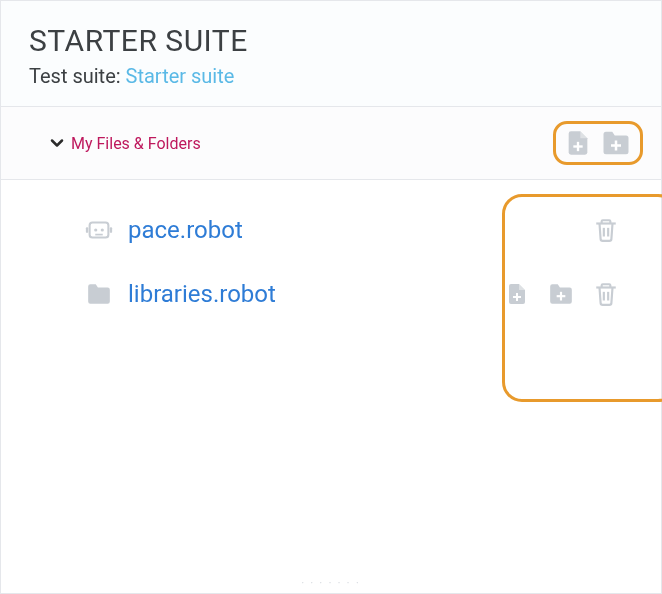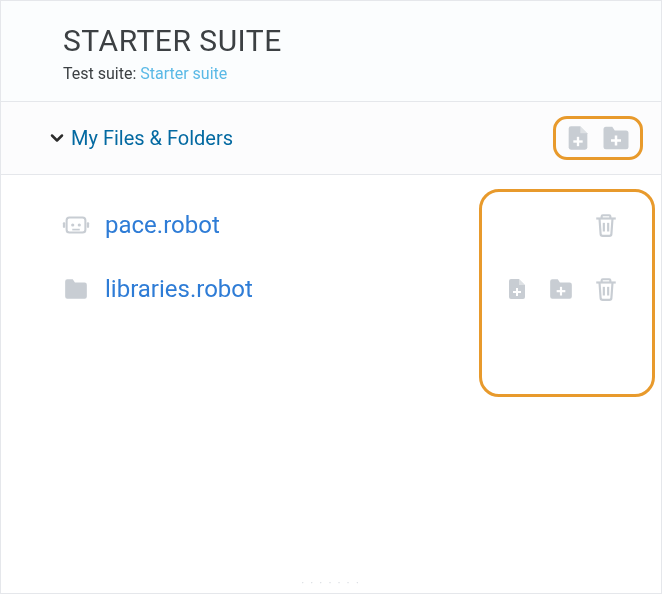--- a/index.html
+++ b/index.html
@@ -12,75 +12,76 @@
     color: #333;
   }
   .panel {
     background: #fff;
     border: 1px solid #e5e7eb;
     height: 100%;
     display: flex;
     flex-direction: column;
   }
   .header {
-    padding: 22px 28px 18px 62px;
+    padding: 22px 28px 18px 28px;
     border-bottom: 1px solid #e5e7eb;
     background: #fbfdfe;
   }
   .header-title {
     font-size: 30px;
     font-weight: 400;
     letter-spacing: 0.5px;
     color: #3c4043;
     margin-bottom: 6px;
   }
   .header-sub {
-    font-size: 16px;
+    font-size: 20px;
     color: #3c4043;
   }
   .header-sub a {
     color: #5ab9e6;
     text-decoration: none;
   }
   .section-header {
     display: flex;
     align-items: center;
     padding: 14px 18px 14px 42px;
     border-bottom: 1px solid #e5e7eb;
     background: #fcfcfd;
   }
   .chevron-wrap {
     width: 28px;
     display: flex;
     align-items: center;
     justify-content: flex-start;
   }
   .section-title {
-    font-size: 20px;
-    color: #0369a1;
+    font-size: 16px;
+    color: #be185d;
     flex: 1;
   }
   .header-actions {
     display: flex;
     gap: 8px;
     border: 3px solid #e89a2c;
     border-radius: 14px;
     padding: 4px 8px;
   }
   .icon-btn {
     cursor: pointer;
     display: inline-flex;
     align-items: center;
     justify-content: center;
   }
   .file-list {
     padding: 18px 18px 18px 60px;
     position: relative;
     flex: 1;
     background: #fff;
+    margin-left: 23px;
   }
   .file-row {
     display: flex;
     align-items: center;
     height: 64px;
   }
   .file-left {
     display: flex;
     align-items: center;
     gap: 14px;

